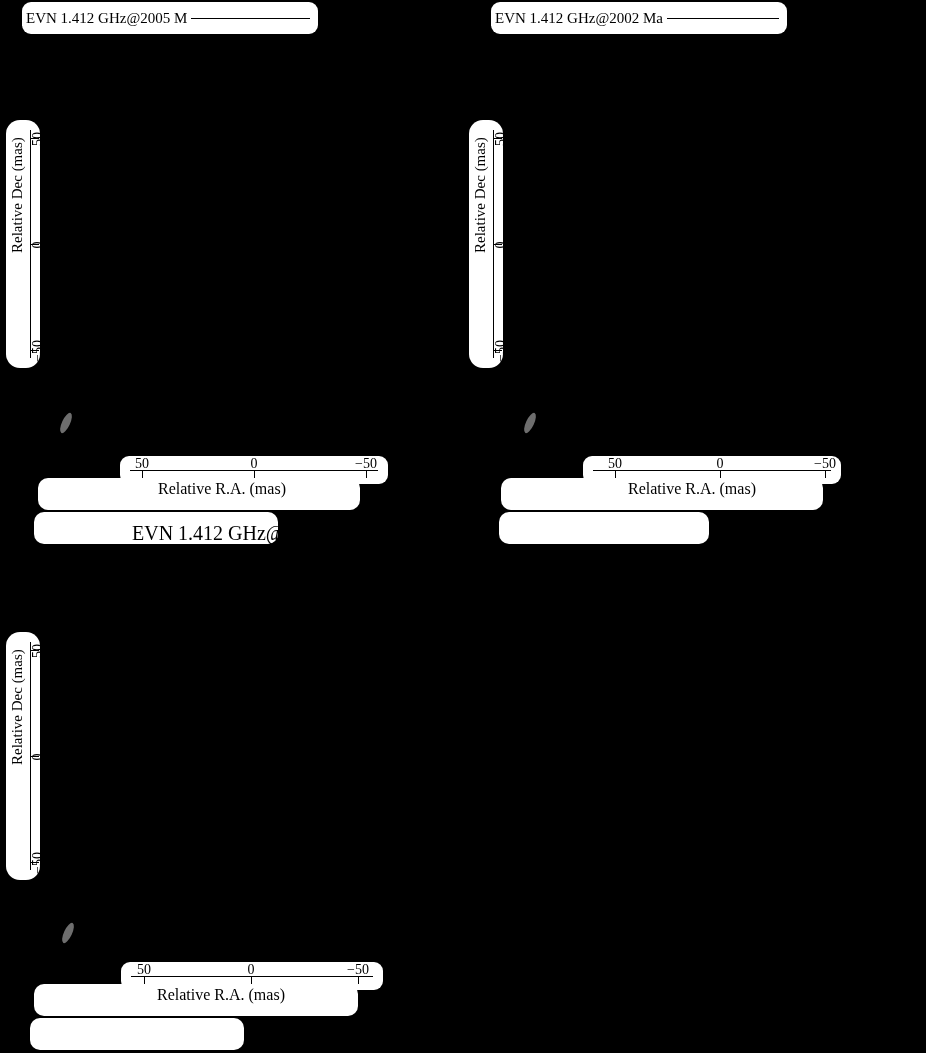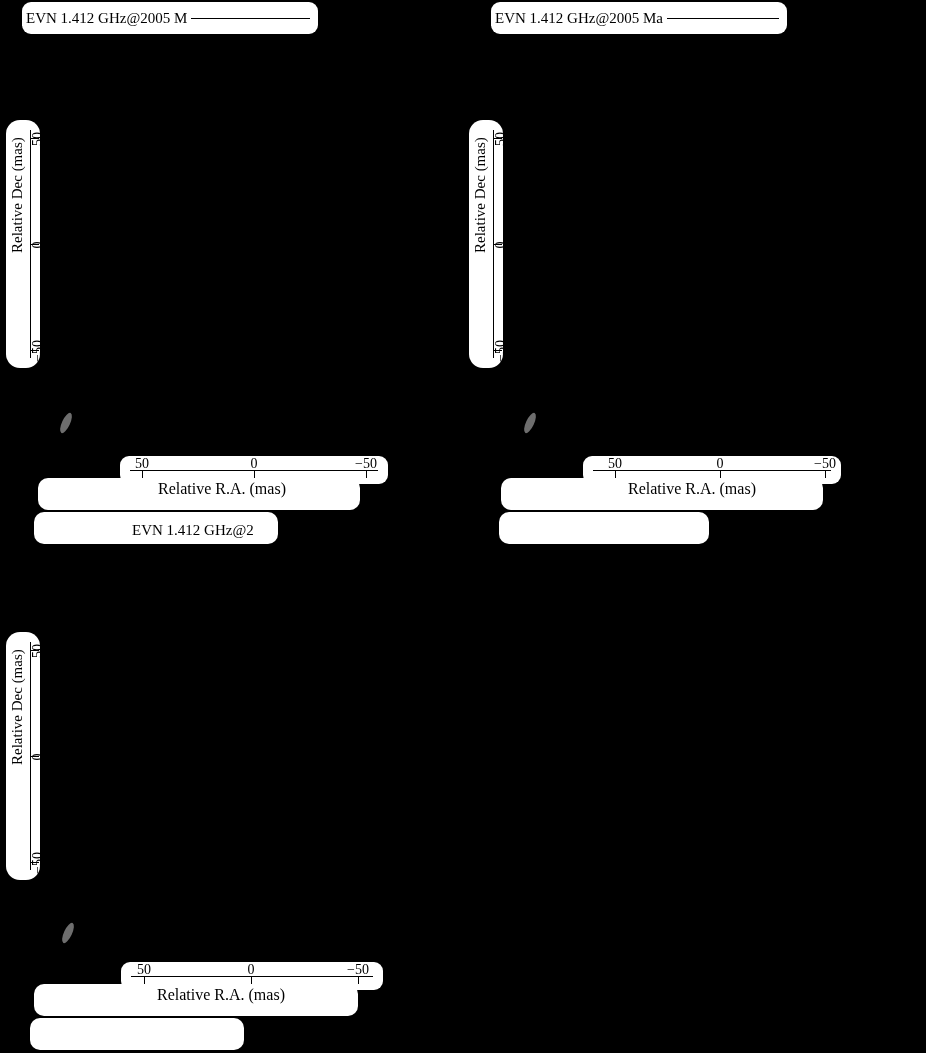--- a/index.html
+++ b/index.html
@@ -117,21 +117,21 @@
   }
 
   
   .blob {
     position: absolute;
     background: #ffffff;
     border-radius: 10px;
   }
   .blob-text {
     position: absolute;
-    font-size: 15px;
+    font-size: 20px;
     white-space: nowrap;
     color: #000000;
   }
 
   
   .beam {
     position: absolute;
     background: #6e6e6e;
     border-radius: 50%;
   }
@@ -173,21 +173,21 @@
   <div class="blob" style="left:34px; top:512px; width:244px; height:32px;"></div>
 
   <span class="blob-text" style="left:158px; top:480px; font-size:16px;">Relative R.A. (mas)</span>
   <span class="blob-text" style="left:132px; top:522px;">EVN 1.412 GHz@2</span>
 </div>
 
 <div class="panel">
 
   <div class="title-bar" style="left:491px; top:2px; width:296px; height:32px;">
     <div class="title-rule"></div>
-    <span class="title-text" style="position:relative; z-index:2; background:#ffffff; padding:0 4px;">EVN 1.412 GHz@2005 Ma</span>
+    <span class="title-text" style="position:relative; z-index:2; background:#ffffff; padding:0 4px;">EVN 1.412 GHz@2002 Ma</span>
   </div>
 
   <div class="vaxis" style="left:469px; top:120px; width:34px; height:248px;">
     <div class="spine"></div>
     <div class="vtick" style="top:18px;"></div>
     <div class="vtick" style="top:124px;"></div>
     <div class="vtick" style="top:230px;"></div>
     <span class="vticklabel" style="left:21px; top:11px; width:22px; text-align:center;">50</span>
     <span class="vticklabel" style="left:21px; top:117px; width:22px; text-align:center;">0</span>
     <span class="vticklabel" style="left:17px; top:223px; width:30px; text-align:center;">−50</span>

